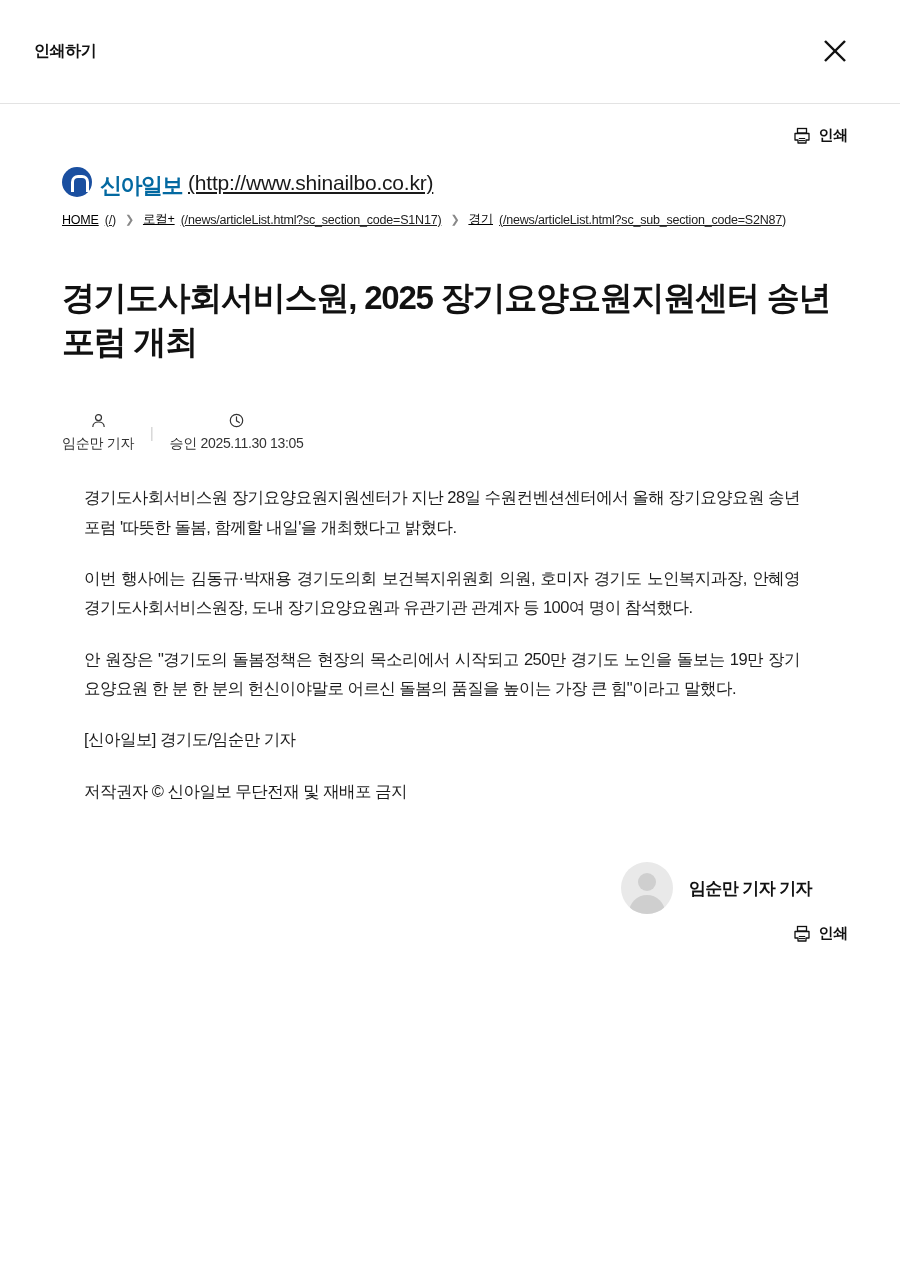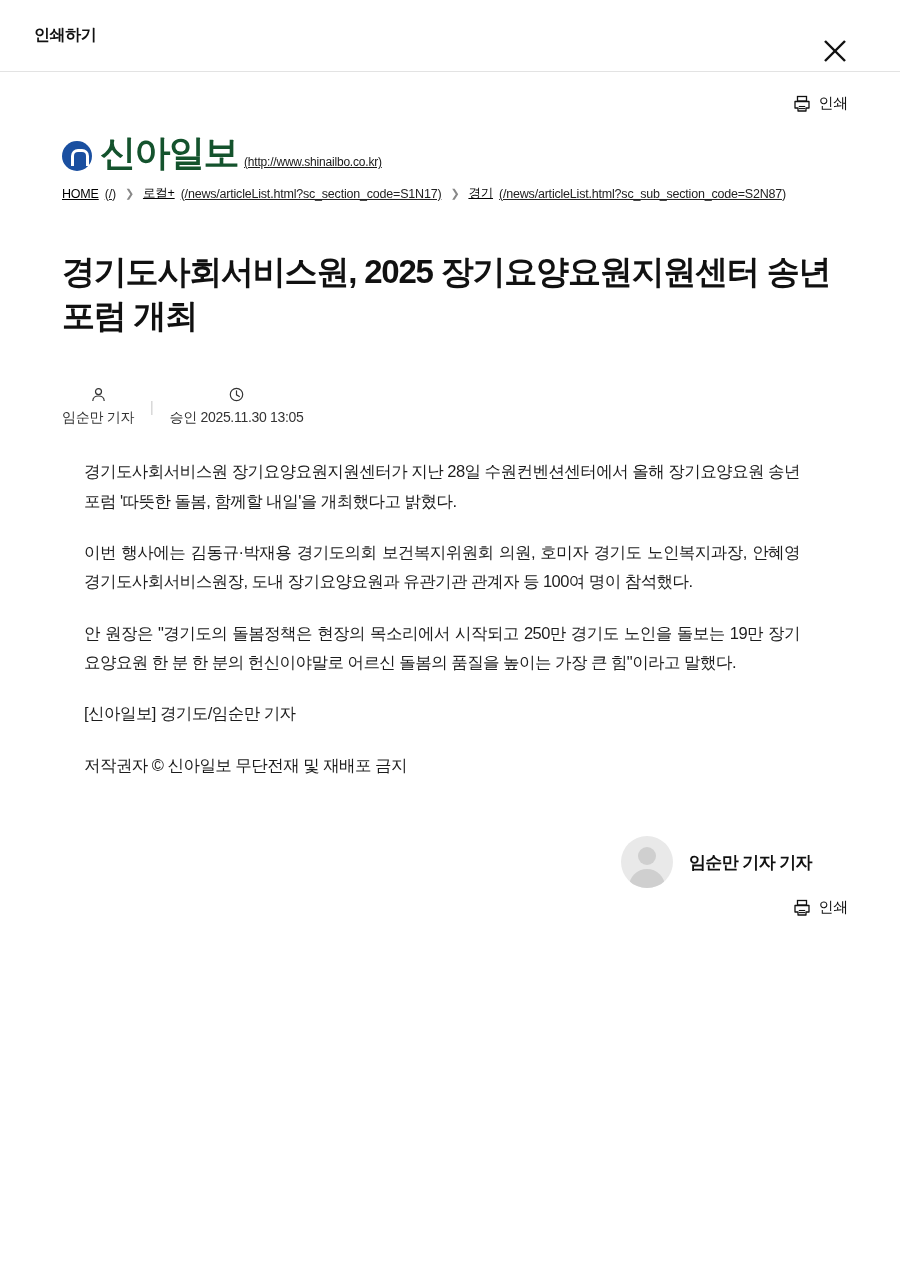--- a/index.html
+++ b/index.html
@@ -13,21 +13,21 @@
     background: #ffffff;
     font-family: "Liberation Sans", sans-serif;
     color: #111111;
     position: relative;
     overflow: hidden;
   }
 
   
   .print-header {
     position: relative;
-    height: 72px;
+    height: 104px;
     border-bottom: 1px solid #e3e3e3;
     padding: 0 34px;
     display: flex;
     align-items: center;
   }
   .print-header-title {
     font-size: 16px;
     font-weight: bold;
     letter-spacing: -0.4px;
     color: #111;
@@ -53,21 +53,21 @@
   }
   .print-action {
     display: inline-flex;
     align-items: center;
     gap: 8px;
     font-size: 15px;
     color: #111;
     cursor: pointer;
     letter-spacing: -0.3px;
   }
-  .print-action .label { font-weight: normal; }
+  .print-action .label { font-weight: bold; }
 
   
   .sheet {
     padding: 0 40px;
   }
 
   
   .masthead {
     display: flex;
     align-items: flex-end;
@@ -87,28 +87,28 @@
     position: absolute;
     left: 9px;
     top: 8px;
     width: 12px;
     height: 14px;
     border: 3px solid #ffffff;
     border-bottom: none;
     border-radius: 7px 7px 0 0;
   }
   .logo-text {
-    font-size: 36px;
+    font-size: 22px;
     font-weight: bold;
     letter-spacing: -1.5px;
-    color: #14532d;
+    color: #0369a1;
     line-height: 1;
   }
   .logo-url {
-    font-size: 12px;
+    font-size: 21px;
     color: #1a1a1a;
     text-decoration: underline;
     padding-bottom: 2px;
     letter-spacing: -0.2px;
   }
 
   
   .breadcrumb {
     display: flex;
     align-items: center;

